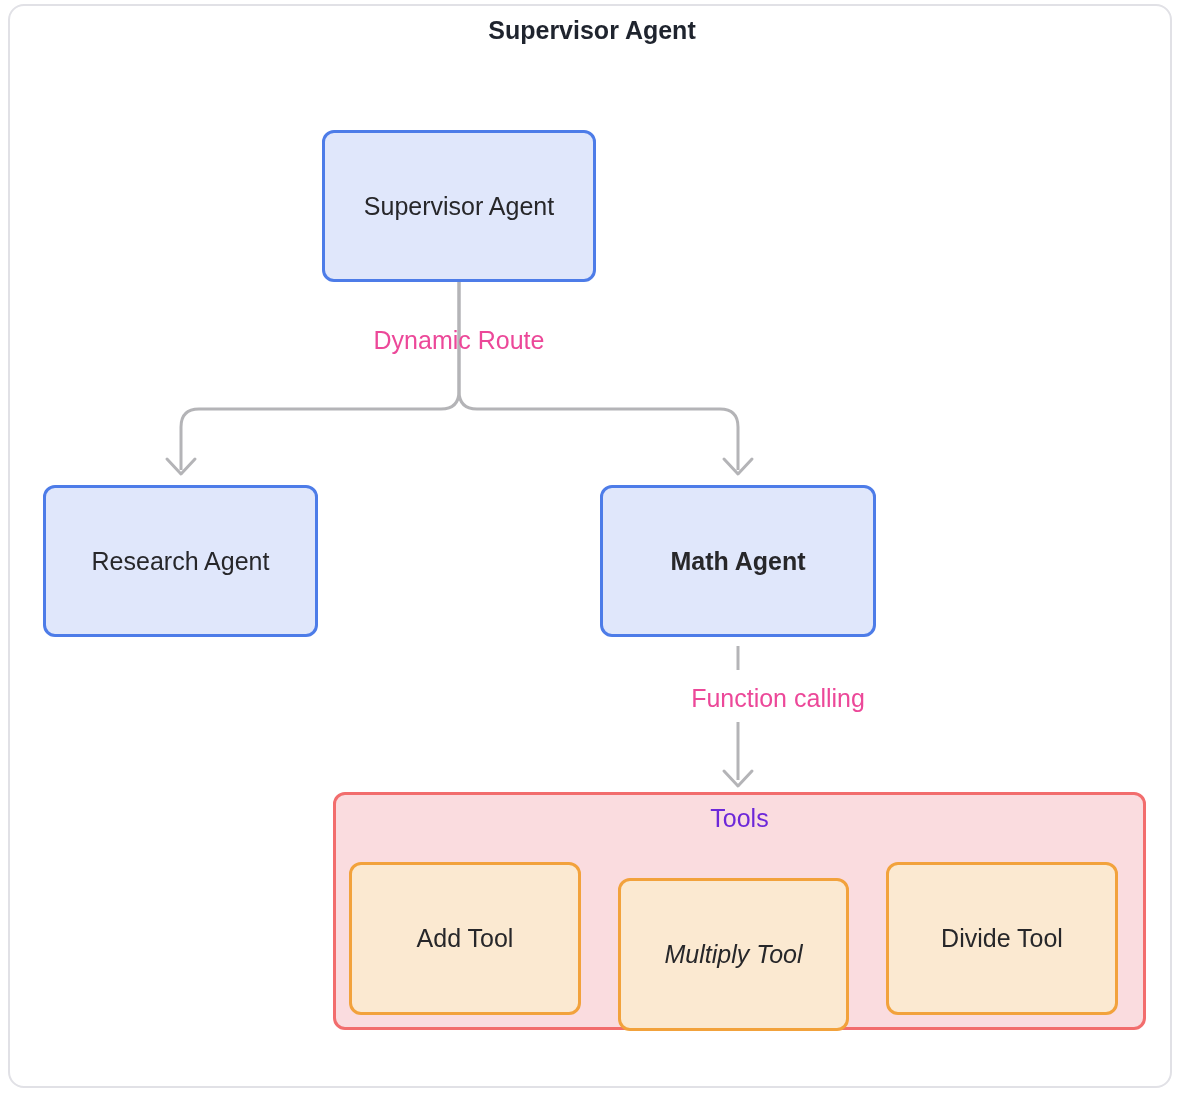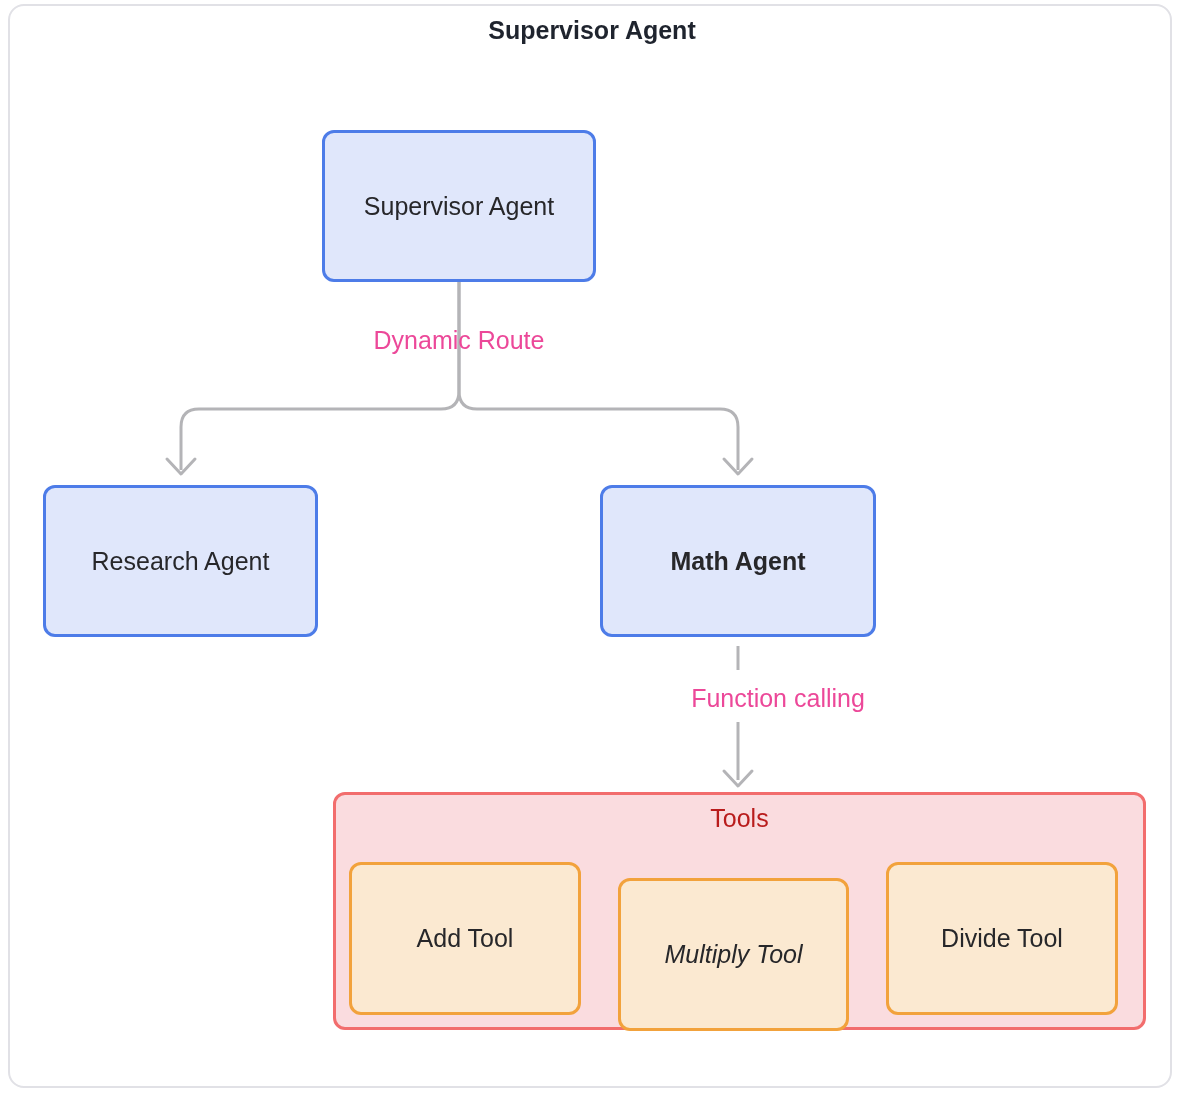--- a/index.html
+++ b/index.html
@@ -80,21 +80,21 @@
     height: 238px;
     background: #FADCDF;
     border: 3px solid #F26D6D;
     border-radius: 12px;
     box-sizing: border-box;
   }
   .cluster-title {
     padding-top: 9px;
     text-align: center;
     font-size: 25px;
-    color: #b91c1c;
+    color: #6d28d9;
   }
   .edge-label {
     position: absolute;
     transform: translate(-50%, -50%);
     font-size: 25px;
     color: #ec4899;
     white-space: nowrap;
   }
 </style>
 </head>

